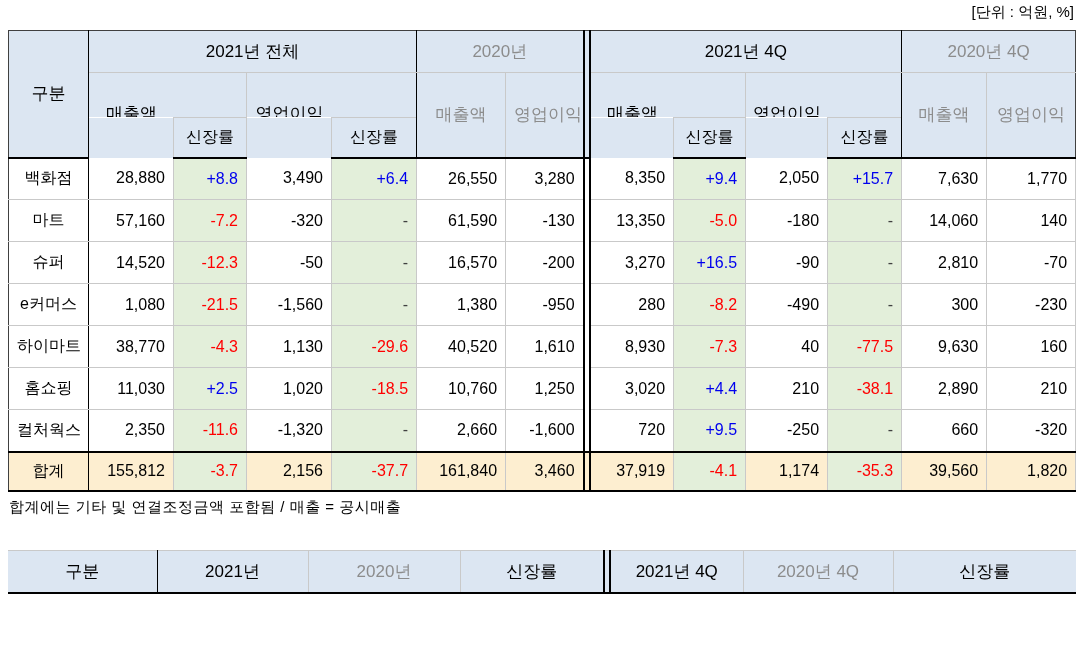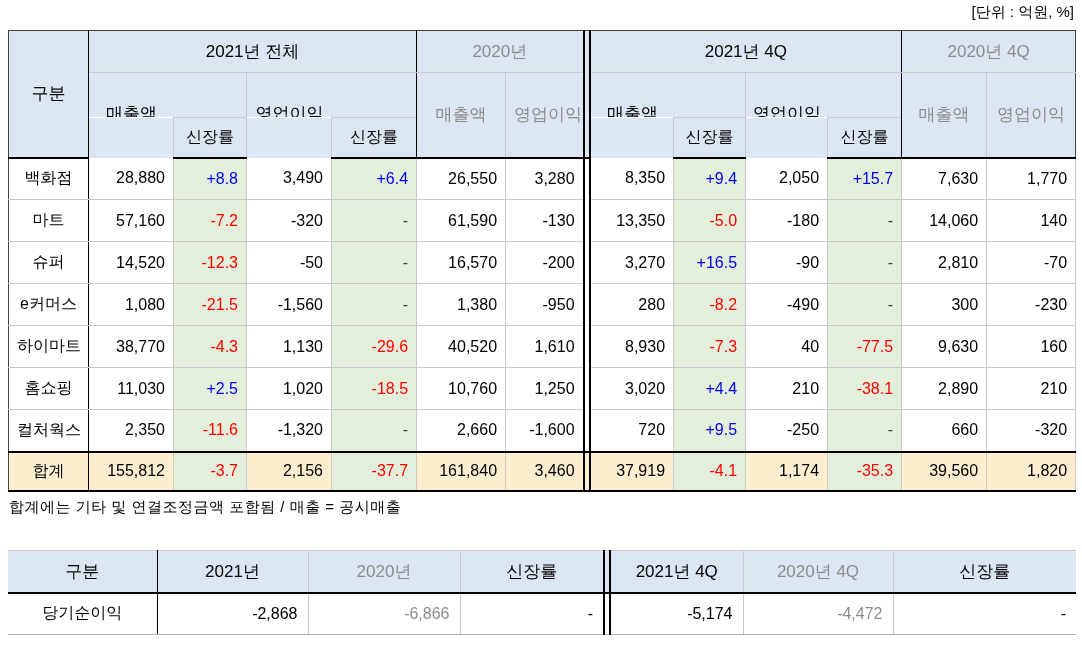--- a/index.html
+++ b/index.html
@@ -282,25 +282,15 @@
       <tr>
         <td class="nh cat">구분</td>
         <td class="nh">2021년</td>
         <td class="nh graytxt">2020년</td>
         <td class="nh">신장률</td>
         <td class="ndiv hdrbg"></td>
         <td class="nh">2021년 4Q</td>
         <td class="nh graytxt">2020년 4Q</td>
         <td class="nh last">신장률</td>
       </tr>
-      <tr>
-        <td class="nd cat">당기순이익</td>
-        <td class="nd">-2,868</td>
-        <td class="nd graytxt">-6,866</td>
-        <td class="nd">-</td>
-        <td class="ndiv body"></td>
-        <td class="nd">-5,174</td>
-        <td class="nd graytxt">-4,472</td>
-        <td class="nd last">-</td>
-      </tr>
     </tbody>
   </table>
 </div>
 
 </body></html>

